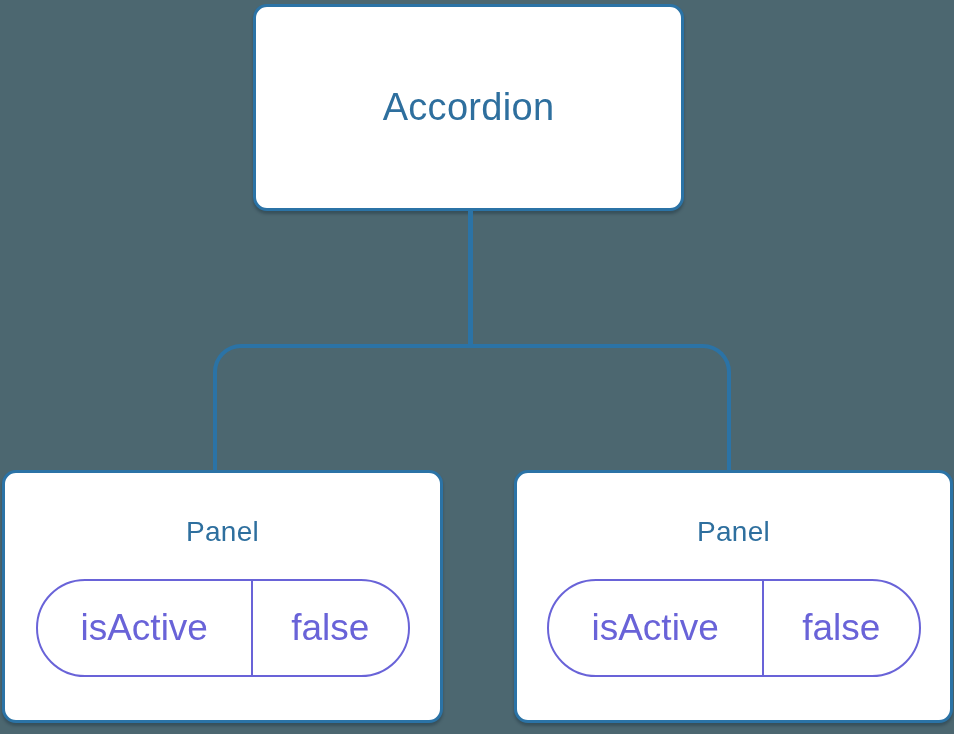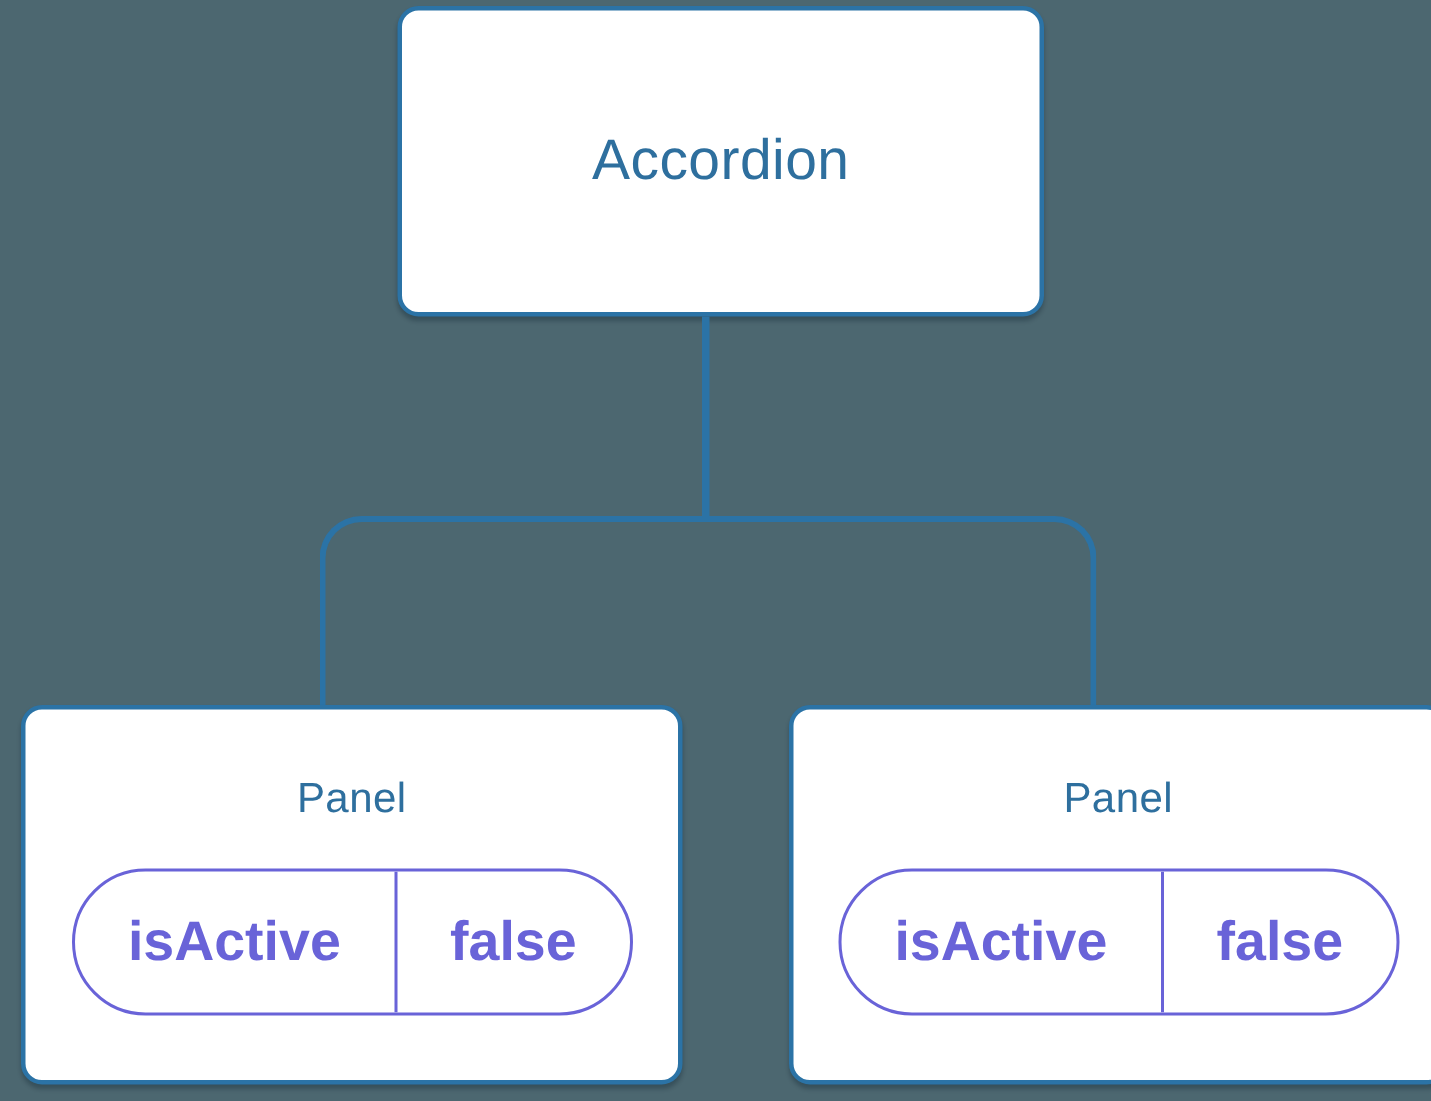--- a/index.html
+++ b/index.html
@@ -18,21 +18,20 @@
     height: 734px;
     background: var(--background, #4C6770);
   }
   .node {
     position: absolute;
     background: var(--node-fill, #FFFFFF);
     border: 3px solid var(--node-border, #2B73A6);
     border-radius: 14px;
     box-sizing: border-box;
     box-shadow: 0 3px 3px rgba(0, 20, 35, 0.28);
-    margin-left: 12px;
   }
   .node-accordion {
     left: 253px;
     top: 4px;
     width: 431px;
     height: 207px;
     display: flex;
     align-items: center;
     justify-content: center;
   }
@@ -90,21 +89,21 @@
     align-items: stretch;
     overflow: hidden;
     background: var(--node-fill, #FFFFFF);
   }
   .pill-cell {
     display: flex;
     align-items: center;
     justify-content: center;
     color: var(--state-accent, #6963D8);
     font-size: 37px;
-    font-weight: 700;
+    font-weight: 400;
   }
   .pill-key {
     flex: 58 0 0;
     border-right: 2.5px solid var(--state-accent, #6963D8);
   }
   .pill-value {
     flex: 42 0 0;
   }
 </style>
 </head>

